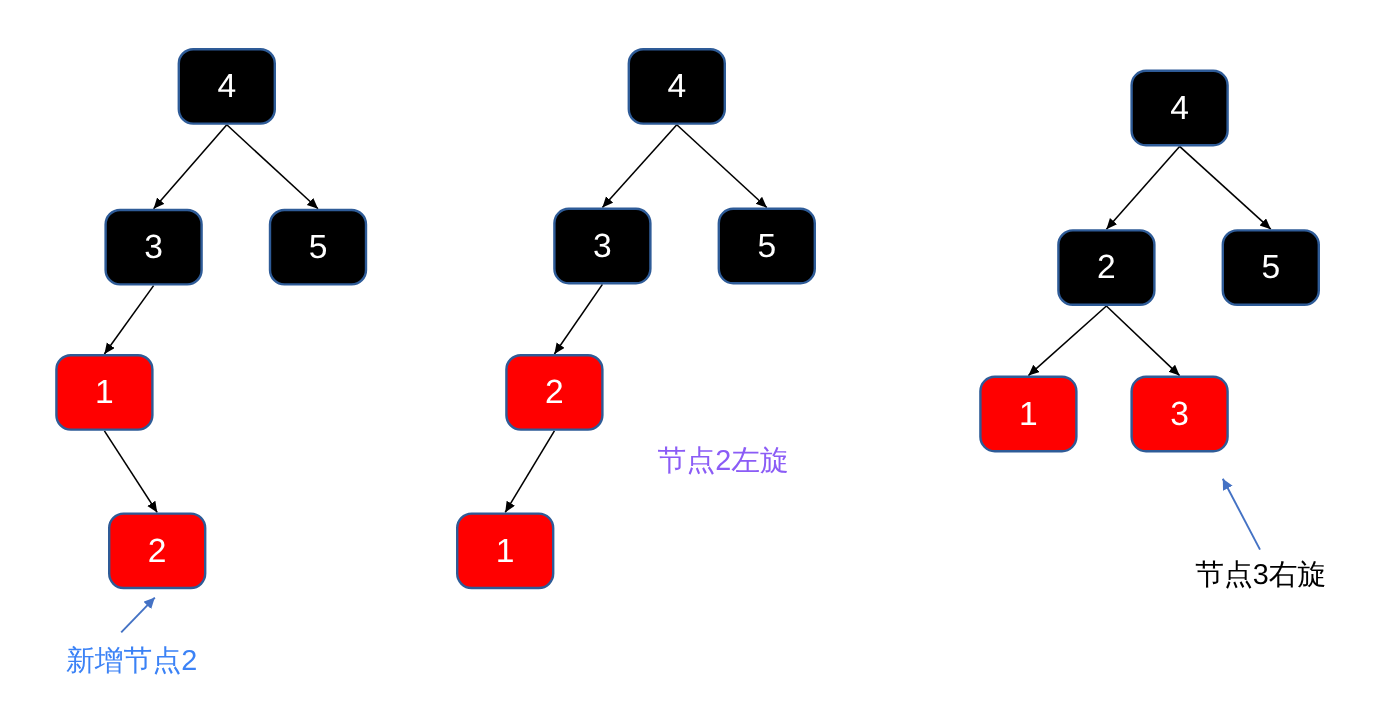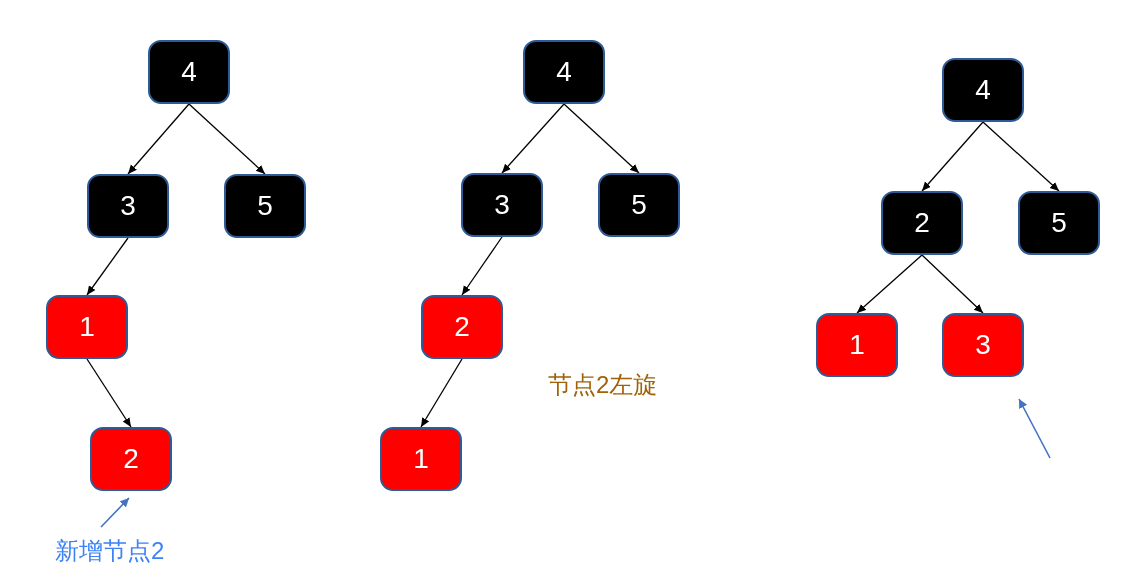--- a/index.html
+++ b/index.html
@@ -111,14 +111,15 @@
     <div class="node" style="left: 1018px; top: 191px; width: 82px; height: 64px; background: rgb(0, 0, 0); border-color: rgb(46, 91, 151);">
       <span style="color: rgb(255, 255, 255);">5</span>
     </div>
     <div class="node" style="left: 816px; top: 313px; width: 82px; height: 64px; background: rgb(255, 0, 0); border-color: rgb(46, 91, 151);">
       <span style="color: rgb(255, 255, 255);">1</span>
     </div>
     <div class="node" style="left: 942px; top: 313px; width: 82px; height: 64px; background: rgb(255, 0, 0); border-color: rgb(46, 91, 151);">
       <span style="color: rgb(255, 255, 255);">3</span>
     </div>
     <div class="annotation" style="left: 55px; top: 537px; color: #3b82f6;">新增节点2</div>
-    <div class="annotation" style="left: 548px; top: 371px; color: #a16207;">节点2左旋</div>
+    <div class="annotation" style="left: 548px; top: 371px; color: #8b5cf6;">节点2左旋</div>
+    <div class="annotation" style="left: 996px; top: 466px; color: rgb(0, 0, 0);">节点3右旋</div>
   </div>
 
 </body></html>

